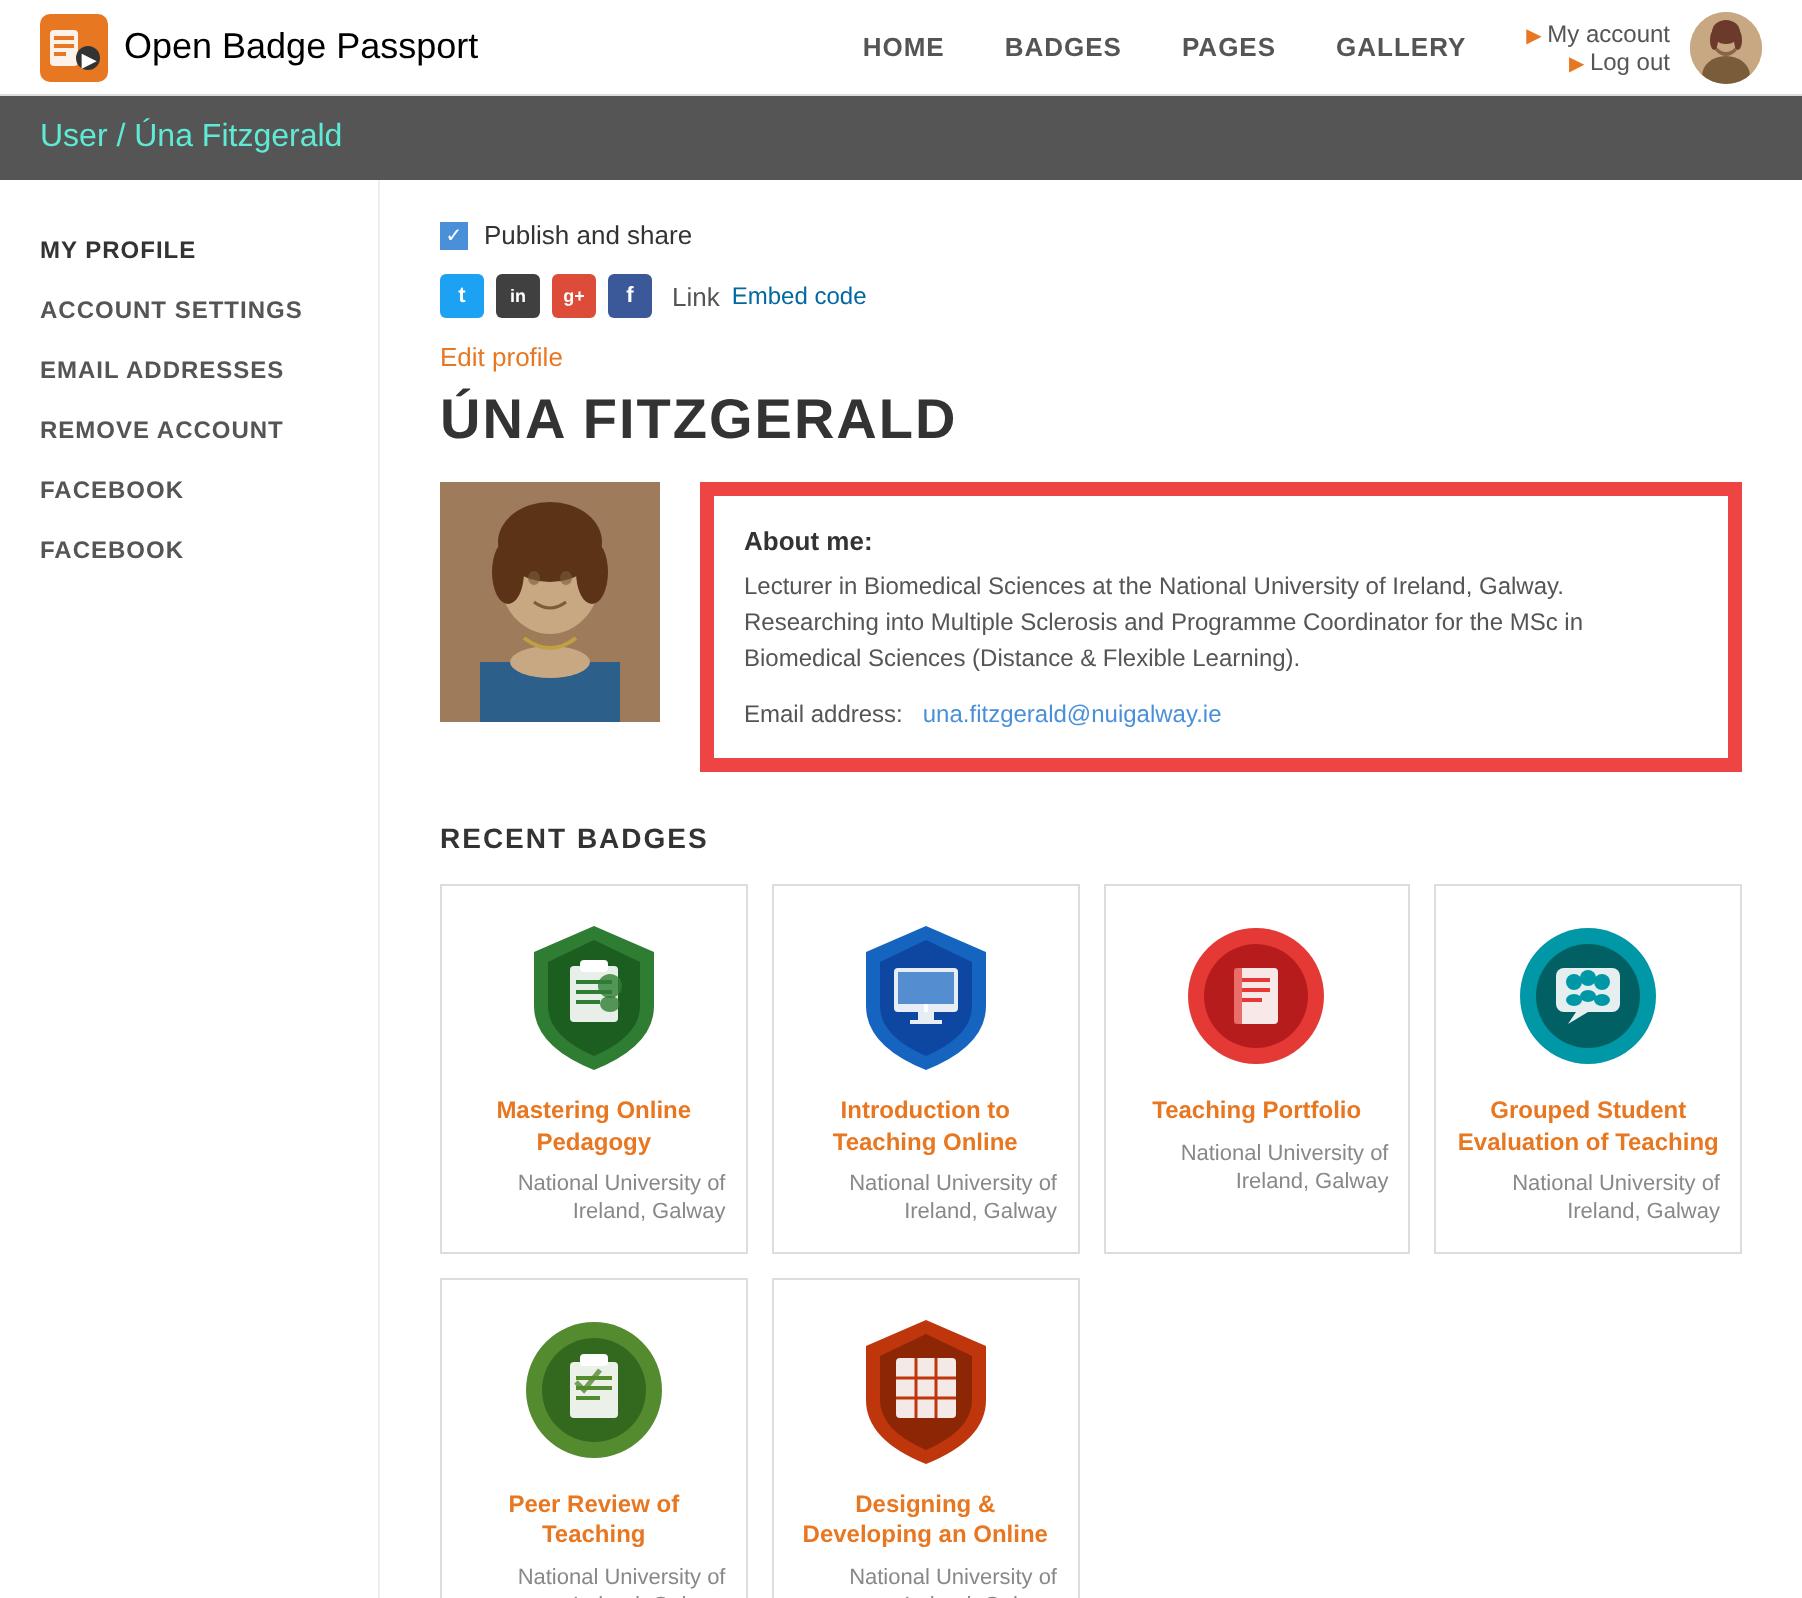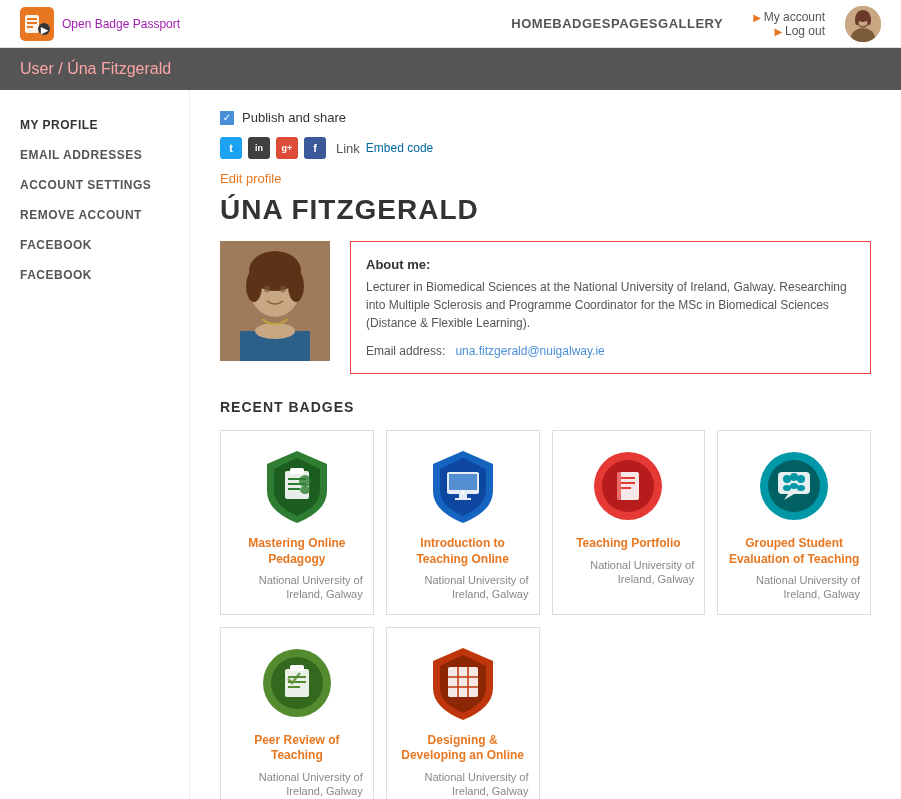--- a/index.html
+++ b/index.html
@@ -18,39 +18,40 @@
       display: flex;
       align-items: center;
       gap: 8px;
       flex: 1;
     }
     .logo-icon {
       width: 34px;
       height: 34px;
     }
     .logo-text {
-      font-size: 12px;
-      color: #a21caf;
+      font-size: 18px;
+      color: #000000;
       font-weight: normal;
     }
     .main-nav {
       display: flex;
+      gap: 30px;
       align-items: center;
     }
     .main-nav a {
       text-decoration: none;
       color: #555;
       font-size: 13px;
       font-weight: bold;
       letter-spacing: 0.5px;
     }
     .user-area {
       display: flex;
       align-items: center;
-      gap: 20px;
+      gap: 10px;
       margin-left: 30px;
     }
     .user-links {
       display: flex;
       flex-direction: column;
       align-items: flex-end;
       font-size: 12px;
     }
     .user-links a {
       text-decoration: none;
@@ -67,21 +68,21 @@
       justify-content: center;
     }
 
     
     .breadcrumb-bar {
       background: #555;
       color: #fff;
       padding: 12px 20px;
       font-size: 16px;
     }
-    .breadcrumb-bar span { color: #fca5a5; }
+    .breadcrumb-bar span { color: #5eead4; }
 
     
     .content-area {
       display: flex;
       max-width: 901px;
       margin: 0 auto;
       background: #fff;
       min-height: 700px;
     }
 
@@ -197,21 +198,21 @@
     .profile-photo {
       width: 110px;
       height: 120px;
       flex-shrink: 0;
       background: #b8956b;
       overflow: hidden;
       position: relative;
     }
     
     .profile-info-box {
-      border: 1px solid #ef4444;
+      border: 7px solid #ef4444;
       padding: 15px;
       flex: 1;
     }
     .info-label {
       font-weight: bold;
       font-size: 13px;
       margin-bottom: 6px;
     }
     .info-text {
       font-size: 12px;
@@ -337,22 +338,22 @@
 </header>
 
 <div class="breadcrumb-bar">
   <span>User</span><span> / </span><span>Úna Fitzgerald</span>
 </div>
 
 <div class="content-area">
 
   <aside class="sidebar">
     <a class="sidebar-item active">MY PROFILE</a>
+    <a class="sidebar-item">ACCOUNT SETTINGS</a>
     <a class="sidebar-item">EMAIL ADDRESSES</a>
-    <a class="sidebar-item">ACCOUNT SETTINGS</a>
     <a class="sidebar-item">REMOVE ACCOUNT</a>
     <a class="sidebar-item">FACEBOOK</a>
     <a class="sidebar-item">FACEBOOK</a>
   </aside>
 
   <main class="main-content">
 
     
     <div class="publish-row">
       <div class="checkbox-blue">✓</div>

